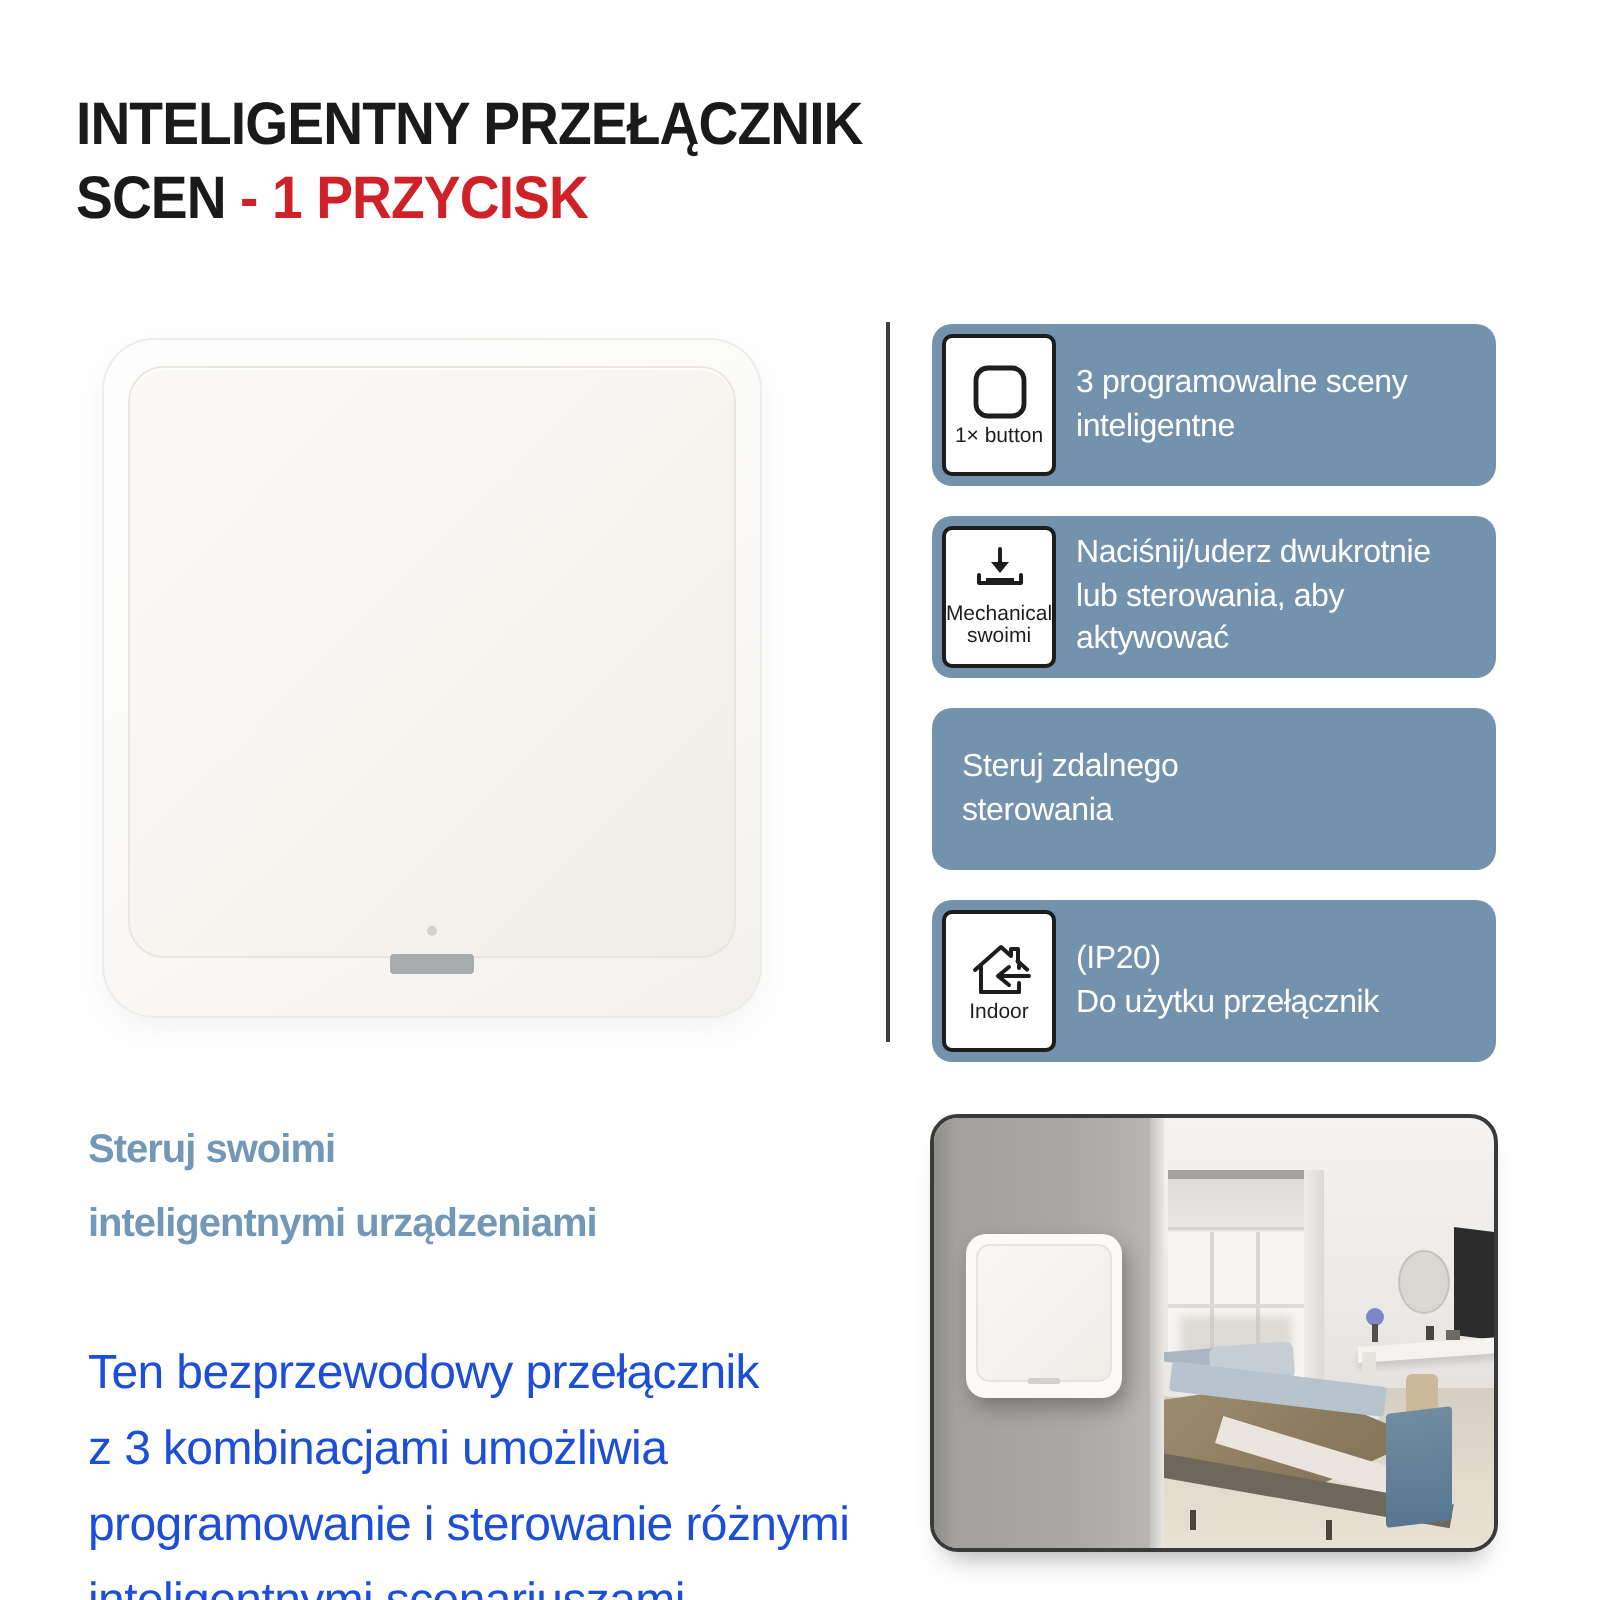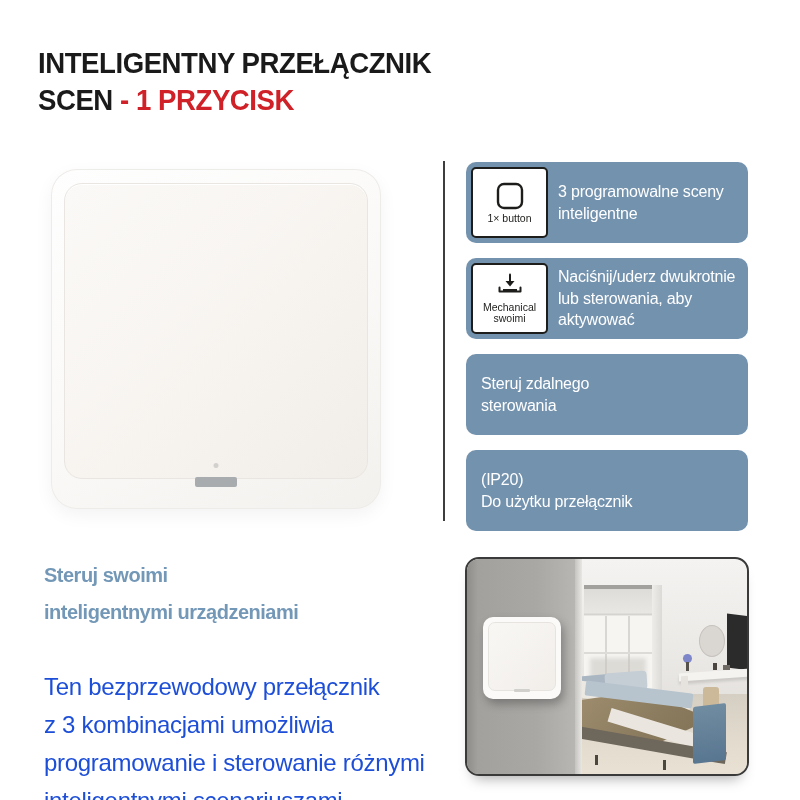--- a/index.html
+++ b/index.html
@@ -33,21 +33,21 @@
   .product-led{position:absolute;left:50%;transform:translateX(-50%);bottom:22px;width:42px;height:10px;border-radius:2px;background:#a9acaf;}
   
   .divider{position:absolute;left:443px;top:161px;width:2px;height:360px;background:#3d3d3d;}
   
   .features{position:absolute;left:466px;top:162px;width:282px;}
   .feature{
     height:81px;border-radius:10px;background:var(--feature-blue);
     display:flex;align-items:center;margin-bottom:15px;box-sizing:border-box;padding:5px;
   }
   .icon-box{
-    width:77px;height:71px;box-sizing:border-box;background:#ffffff;
+    width:57px;height:71px;box-sizing:border-box;background:#ffffff;
     border:2px solid var(--icon-border);border-radius:5px;flex:none;
     display:flex;flex-direction:column;align-items:center;justify-content:center;gap:2px;
   }
   .icon-box svg{color:var(--icon-border);display:block;}
   .icon-label{font-size:10.5px;line-height:11px;text-align:center;color:#1d1d1b;white-space:pre-line;}
   .feature-text{
     color:#ffffff;font-size:16px;line-height:21.5px;margin-left:10px;
     letter-spacing:-.2px;white-space:pre-line;font-weight:500;
   }
   
@@ -150,20 +150,36 @@
 lub sterowania, aby
 aktywować</div>
     </div>
 
     <div class="feature">
       <div class="feature-text">Steruj zdalnego
 sterowania</div>
     </div>
 
     <div class="feature">
+      <div class="icon-box">
+        <svg width="32" height="30" viewBox="0 0 32 30">
+          <g fill="none" stroke="currentColor" stroke-width="2" stroke-linecap="round" stroke-linejoin="round">
+            <path d="M6.5 27 V14"></path>
+            <path d="M6.5 27 H25.5"></path>
+            <path d="M25.5 27 v-4.5"></path>
+            <path d="M25.5 13.5 v1.5"></path>
+            <path d="M3.5 16 L16.5 4.5 l5 4.5"></path>
+            <path d="M24.8 11.5 l4.7 4.3"></path>
+            <path d="M21.5 8.8 V5.5 h3.5 V12"></path>
+            <line x1="30.5" y1="19" x2="15.5" y2="19"></line>
+            <polyline points="20.5,14.5 15,19 20.5,23.5"></polyline>
+          </g>
+        </svg>
+        <div class="icon-label">Indoor</div>
+      </div>
       <div class="feature-text">(IP20)
 Do użytku przełącznik</div>
     </div>
 
   </div>
 
   <div class="desc-heading">Steruj swoimi
 inteligentnymi urządzeniami</div>
   <div class="desc-body">Ten bezprzewodowy przełącznik
 z 3 kombinacjami umożliwia

